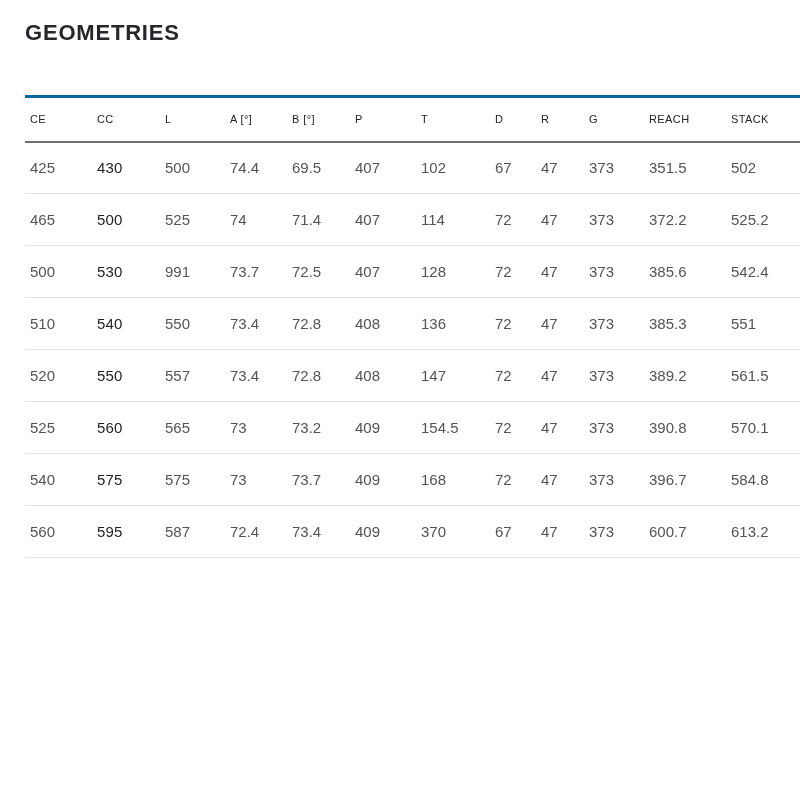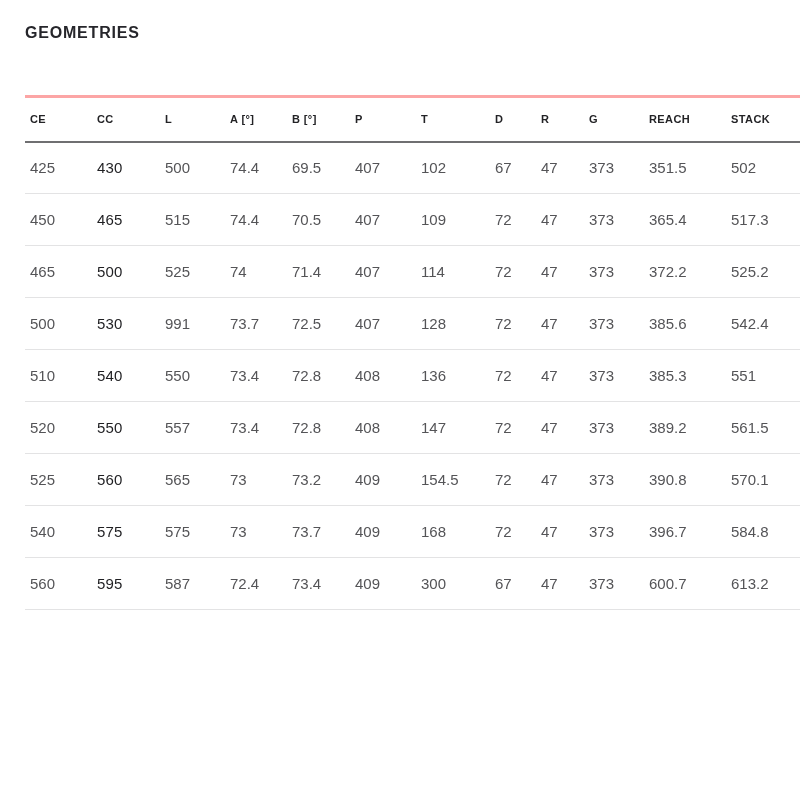--- a/index.html
+++ b/index.html
@@ -10,40 +10,40 @@
     height: 800px;
     overflow: hidden;
     font-family: "Liberation Sans", sans-serif;
   }
   .page {
     padding-top: 20px;
     width: 800px;
   }
   .page-title {
     margin: 0 0 0 25px;
-    font-size: 16px;
+    font-size: 22px;
     line-height: 26px;
     font-weight: 700;
     letter-spacing: 0.8px;
     color: #26262b;
   }
   table.geo-table {
     border-collapse: collapse;
     table-layout: fixed;
     width: 775px;
     margin: 49px 0 0 25px;
   }
   table.geo-table thead tr {
     height: 45px;
   }
   table.geo-table th {
-    border-top: 3px solid #fca5a5;
+    border-top: 3px solid #0369a1;
     border-bottom: 2px solid #6f6f71;
     font-size: 11px;
-    font-weight: 700;
+    font-weight: 400;
     letter-spacing: 0.4px;
     color: #232326;
     text-align: left;
     vertical-align: middle;
     padding: 0 0 0 5px;
     white-space: nowrap;
   }
   table.geo-table tbody tr {
     height: 52px;
   }
@@ -109,34 +109,20 @@
           <td>69.5</td>
           <td>407</td>
           <td>102</td>
           <td>67</td>
           <td>47</td>
           <td>373</td>
           <td>351.5</td>
           <td>502</td>
         </tr>
         <tr>
-          <td>450</td>
-          <td>465</td>
-          <td>515</td>
-          <td>74.4</td>
-          <td>70.5</td>
-          <td>407</td>
-          <td>109</td>
-          <td>72</td>
-          <td>47</td>
-          <td>373</td>
-          <td>365.4</td>
-          <td>517.3</td>
-        </tr>
-        <tr>
           <td>465</td>
           <td>500</td>
           <td>525</td>
           <td>74</td>
           <td>71.4</td>
           <td>407</td>
           <td>114</td>
           <td>72</td>
           <td>47</td>
           <td>373</td>
@@ -213,21 +199,21 @@
           <td>396.7</td>
           <td>584.8</td>
         </tr>
         <tr>
           <td>560</td>
           <td>595</td>
           <td>587</td>
           <td>72.4</td>
           <td>73.4</td>
           <td>409</td>
-          <td>300</td>
+          <td>370</td>
           <td>67</td>
           <td>47</td>
           <td>373</td>
           <td>600.7</td>
           <td>613.2</td>
         </tr>
       </tbody>
   </table>
 </div>
 

